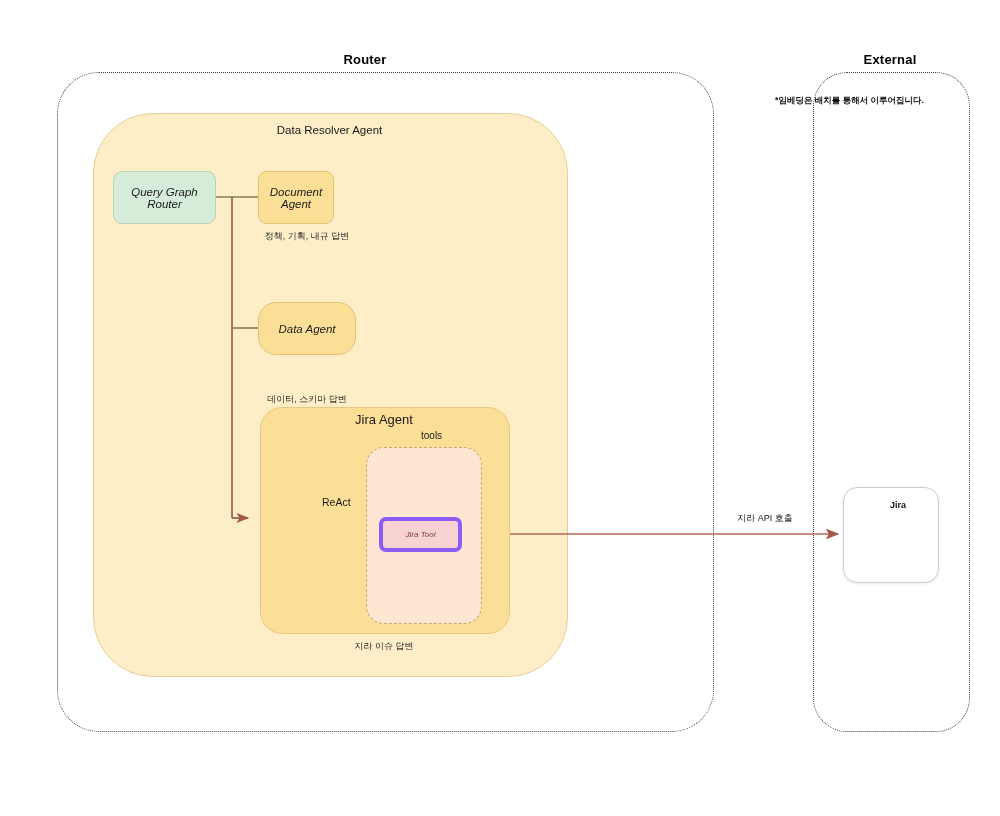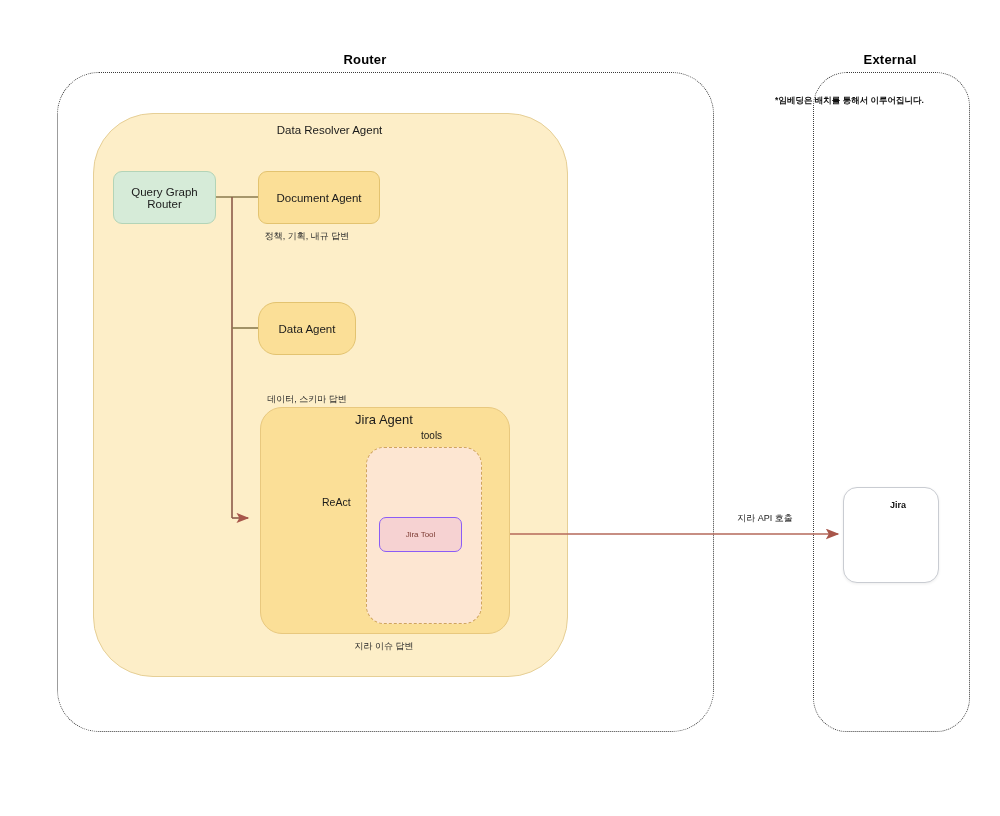--- a/index.html
+++ b/index.html
@@ -55,32 +55,33 @@
   
   .node {
     border-radius: 9px;
     display: flex;
     align-items: center;
     justify-content: center;
     text-align: center;
     font-size: 11.5px;
     color: #1b1b1b;
     box-sizing: border-box;
+    font-style: italic;
   }
   .node-router {
     background: #d6ebd8;
     border: 1px solid #b3d4b7;
   }
   .node-agent {
     background: #fbdf97;
     border: 1px solid #e3c370;
   }
   .node-tool {
     background: #f6d2d2;
-    border: 1px solid #8b5cf6;
+    border: 4px solid #8b5cf6;
     border-radius: 7px;
     font-size: 8px;
     color: #7d3b33;
   }
 
   .caption {
     font-size: 9px;
     color: #2a2a2a;
     text-align: center;
   }
@@ -231,21 +232,21 @@
       <path d="M-6,-16 L-6,14 C-6,20 -1,25 5,25 L14,25 L14,-4 C14,-10 9,-16 3,-16 Z" fill="url(#jiraGrad2)"></path>
       <path d="M-18,-4 L-18,26 C-18,32 -13,37 -7,37 L2,37 L2,8 C2,2 -3,-4 -9,-4 Z" fill="url(#jiraGrad1)"></path>
     </g>
   </g>
 </svg>
 
 <div class="abs node node-router" style="left:113px; top:171px; width:103px; height:53px;">
   <span>Query Graph Router</span>
 </div>
 
-<div class="abs node node-agent" style="left:258px; top:171px; width:122px; height:53px;">
+<div class="abs node node-agent" style="left:258px; top:171px; width:76px; height:53px;">
   <span>Document Agent</span>
 </div>
 <div class="abs caption" style="left:248px; top:230px; width:118px;">정책, 기획, 내규 답변</div>
 
 <div class="abs node node-agent" style="left:258px; top:302px; width:98px; height:53px;border-radius:18px;">
   <span>Data Agent</span>
 </div>
 <div class="abs caption" style="left:248px; top:361px; width:118px;margin-top:32px;">데이터, 스키마 답변</div>
 
 <div class="abs jira-agent-box" style="left:260px; top:407px; width:248px; height:225px;"></div>

